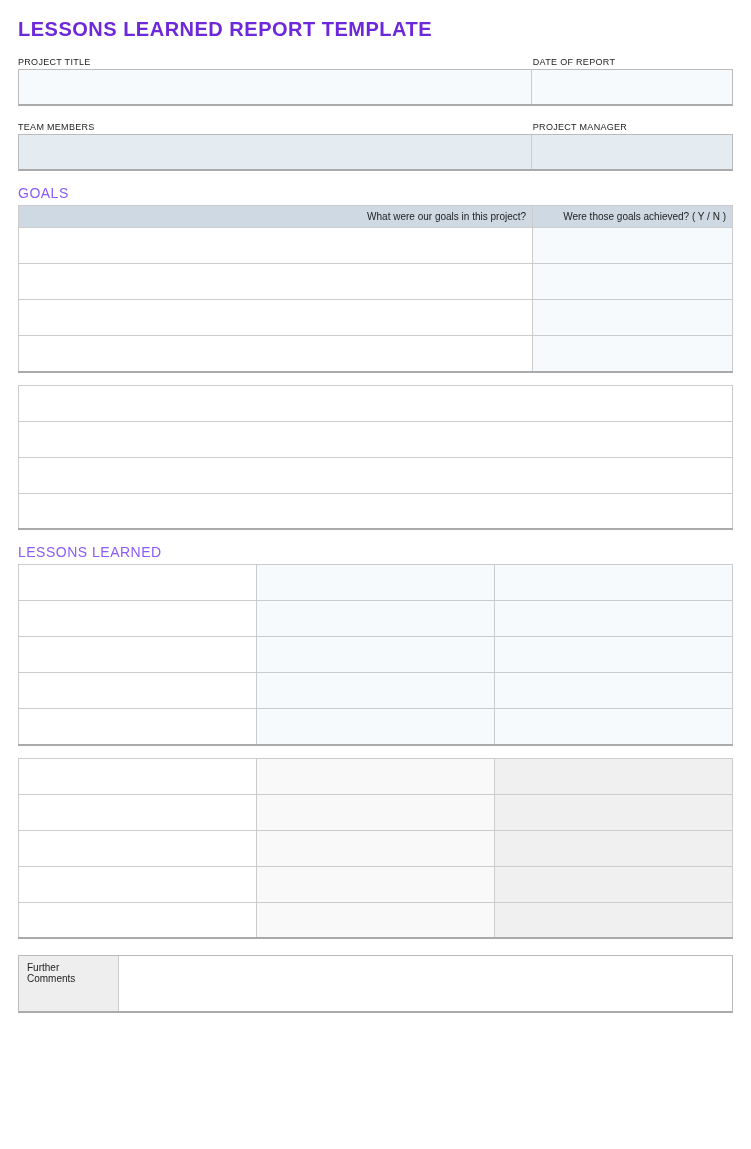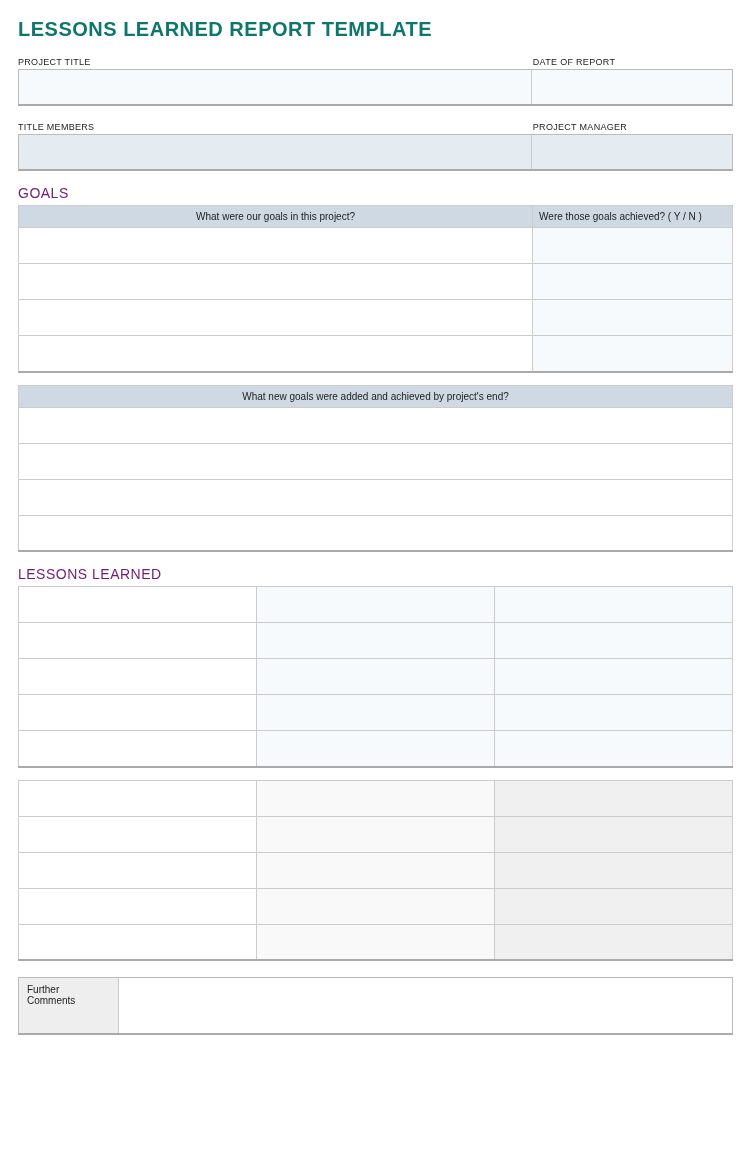--- a/index.html
+++ b/index.html
@@ -8,28 +8,28 @@
     font-size: 11px;
     color: #222;
     background: #fff;
     padding: 18px;
     width: 751px;
   }
   h1 {
     font-size: 20px;
     font-weight: bold;
     letter-spacing: 0.5px;
-    color: #0f766e;
+    color: #6d28d9;
     margin-bottom: 10px;
   }
   h2 {
     font-size: 14px;
     font-weight: normal;
     letter-spacing: 0.5px;
-    color: #701a75;
+    color: #8b5cf6;
     margin-top: 14px;
     margin-bottom: 4px;
   }
   .field-labels {
     display: flex;
     font-size: 9px;
     letter-spacing: 0.3px;
     margin-top: 16px;
     margin-bottom: 2px;
   }
@@ -55,21 +55,21 @@
   table {
     width: 100%;
     border-collapse: collapse;
     border: 1px solid #bbb;
     border-bottom: 2px solid #aaa;
     margin-bottom: 12px;
   }
   th, td {
     border: 1px solid #ccc;
     font-weight: normal;
-    text-align: center;
+    text-align: right;
     vertical-align: middle;
     padding: 4px 6px;
     font-size: 10px;
   }
   th { height: 22px; }
   td { height: 36px; }
   .hdr-blue { background: #cfd9e3; }
   .hdr-gray { background: #d7d7d7; }
   .hdr-graylt { background: #e2e2e2; }
   .col-right-light { background: #f7fafc; }
@@ -103,35 +103,35 @@
 <div class="field-labels">
   <span class="left">PROJECT TITLE</span>
   <span class="right" style="width:28%">DATE OF REPORT</span>
 </div>
 <div class="info-row">
   <div class="cell-lg bg-light"></div>
   <div class="cell-sm bg-light"></div>
 </div>
 
 <div class="field-labels">
-  <span class="left">TITLE MEMBERS</span>
+  <span class="left">TEAM MEMBERS</span>
   <span class="right" style="width:28%">PROJECT MANAGER</span>
 </div>
 <div class="info-row">
   <div class="cell-lg bg-blue"></div>
   <div class="cell-sm bg-blue"></div>
 </div>
 
 <h2>GOALS</h2>
 
 <table>
   <tbody>
       <tr>
     <th class="hdr-blue w72">What were our goals in this project?</th>
-    <th class="hdr-blue" style="text-align:left">Were those goals achieved?  ( Y / N )</th>
+    <th class="hdr-blue" style="text-align:right">Were those goals achieved?  ( Y / N )</th>
   </tr>
   <tr>
         <td></td>
         <td class="col-right-light"></td>
       </tr>
   <tr>
         <td></td>
         <td class="col-right-light"></td>
       </tr>
   <tr>
@@ -140,23 +140,20 @@
       </tr>
   <tr>
         <td></td>
         <td class="col-right-light"></td>
       </tr>
 </tbody>
   </table>
 
 <table>
   <tbody>
-      <tr>
-        <th class="hdr-blue">What new goals were added and achieved by project's end?</th>
-      </tr>
   <tr>
         <td></td>
       </tr>
   <tr>
         <td></td>
       </tr>
   <tr>
         <td></td>
       </tr>
   <tr>

